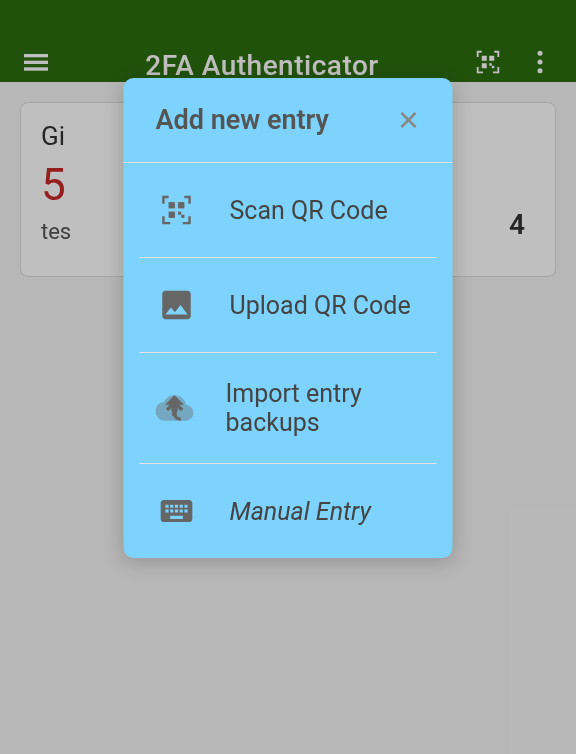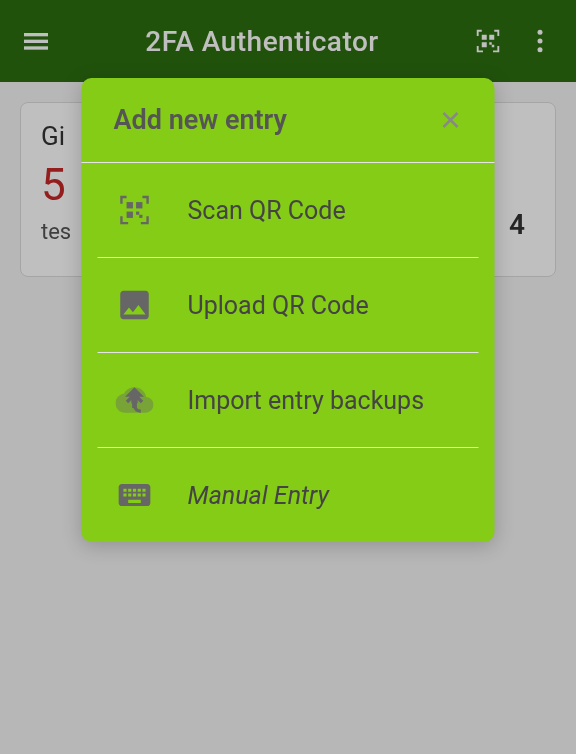--- a/index.html
+++ b/index.html
@@ -14,21 +14,21 @@
       background: #f5f5f5;
       font-family: -apple-system, BlinkMacSystemFont, "Segoe UI", Roboto, sans-serif;
       overflow: hidden;
       position: relative;
     }
     
     .header {
       background: #2d6e10;
       height: 82px;
       display: flex;
-      align-items: center;
+      align-items: flex-end;
       padding: 0 16px;
     }
     
     .menu-icon {
       width: 40px;
       height: 40px;
       display: flex;
       align-items: center;
       justify-content: center;
       cursor: pointer;
@@ -104,22 +104,22 @@
       bottom: 0;
       background: rgba(0, 0, 0, 0.25);
       z-index: 10;
     }
     
     .modal {
       position: absolute;
       top: 78px;
       left: 50%;
       transform: translateX(-50%);
-      width: 413px;
-      background: #84cc16;
+      width: 329px;
+      background: #7dd3fc;
       border-radius: 10px;
       z-index: 20;
       box-shadow: 0 4px 20px rgba(0,0,0,0.2);
     }
     
     .modal-header {
       display: flex;
       align-items: center;
       justify-content: space-between;
       padding: 26px 28px 26px 32px;
@@ -136,21 +136,20 @@
       width: 32px;
       height: 32px;
       display: flex;
       align-items: center;
       justify-content: center;
       cursor: pointer;
     }
     
     .modal-list {
       padding: 0;
-      text-align: center;
     }
     
     .modal-item {
       display: flex;
       align-items: center;
       padding: 26px 16px;
       cursor: pointer;
       border-bottom: 1px solid #e5e5e5;
       margin: 0 16px;
     }

